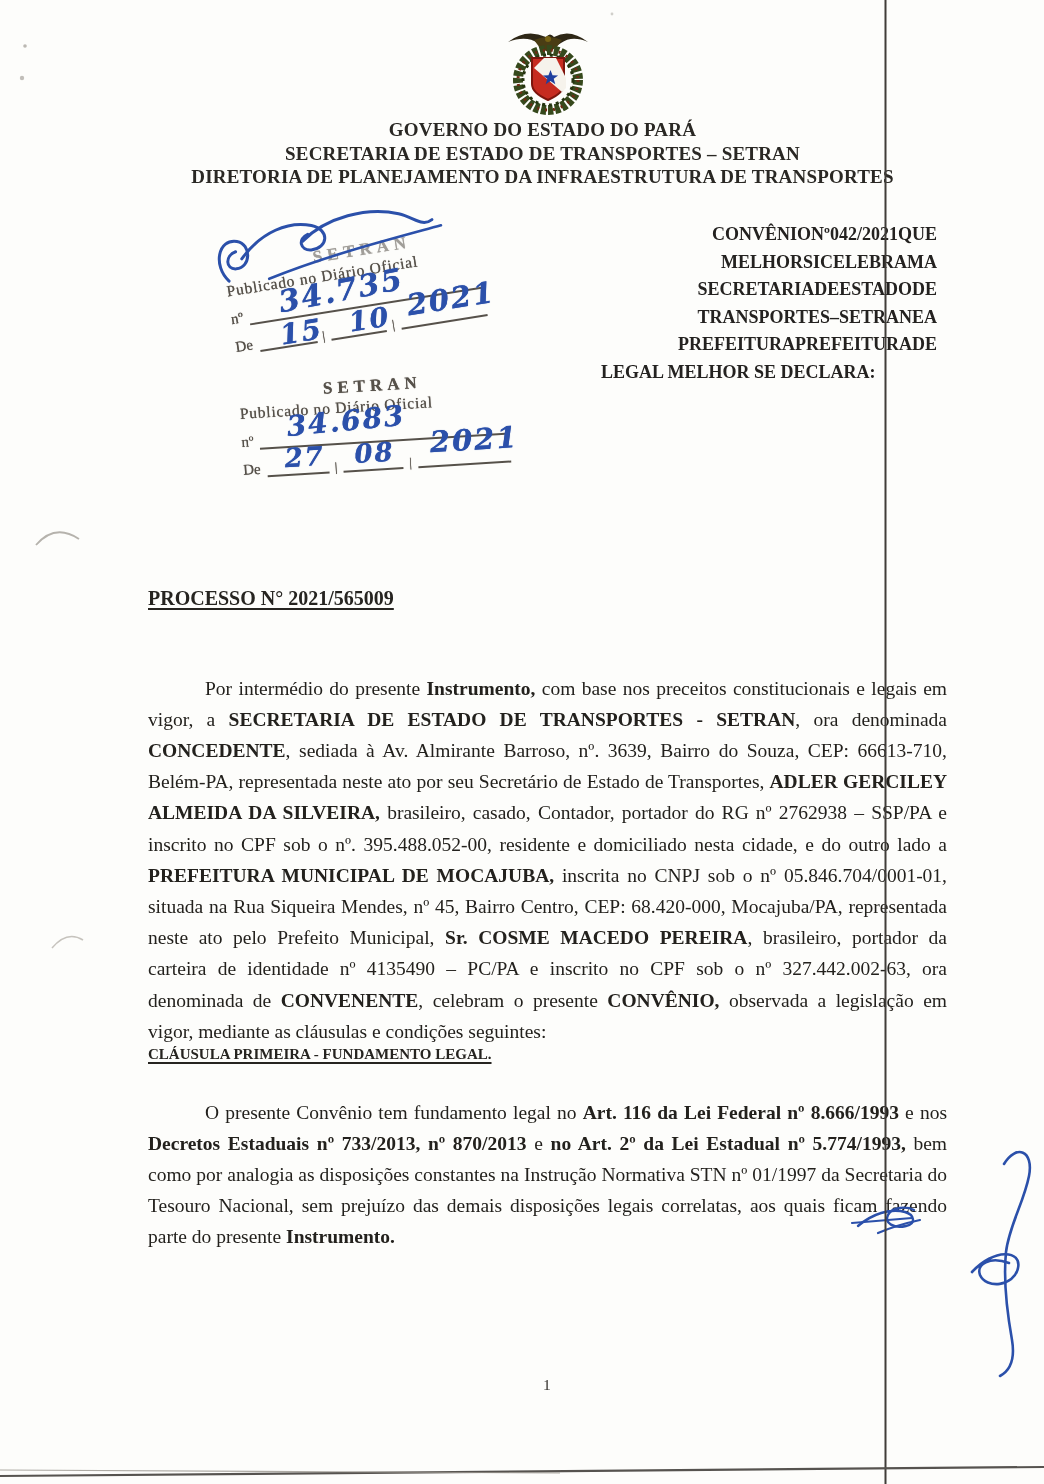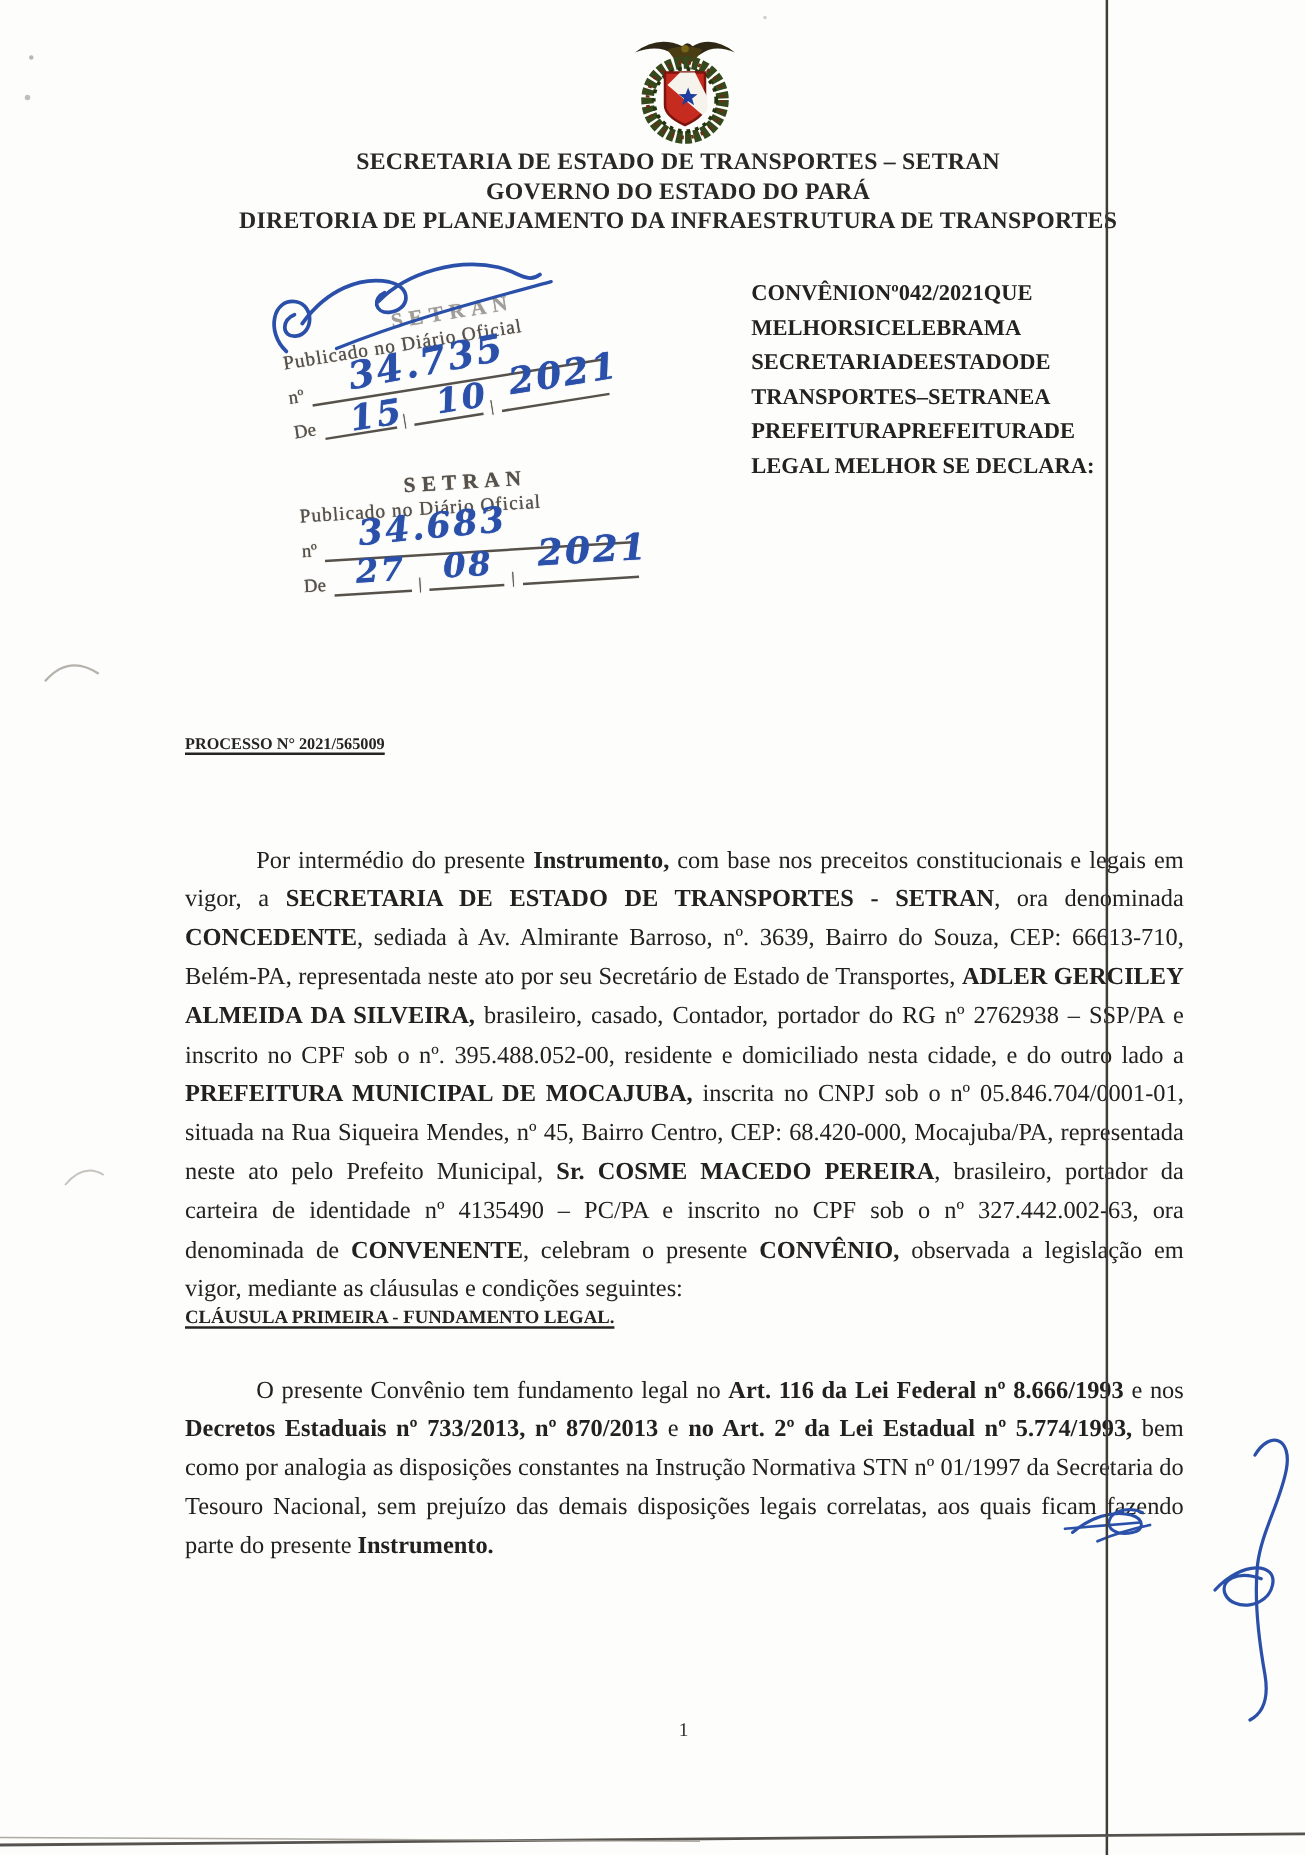--- a/index.html
+++ b/index.html
@@ -39,27 +39,27 @@
     letter-spacing:2px; white-space:nowrap; line-height:1;
   }
   .sig-svg { position:absolute; pointer-events:none; }
   .sig-svg path { fill:none; stroke:var(--ink-blue); stroke-linecap:round; stroke-linejoin:round; }
 
   
   .summary {
     position:absolute; left:601px; top:221px; width:336px;
     font-weight:bold; font-size:18px; line-height:27.6px; color:#242220;
   }
-  .jline { display:flex; justify-content:flex-start; }
+  .jline { display:flex; justify-content:flex-end; }
   .jline.last { display:block; }
 
   
   .proc-heading {
     position:absolute; left:148px; top:587px;
-    font-weight:bold; font-size:13px; text-decoration:underline;
+    font-weight:bold; font-size:20px; text-decoration:underline;
     text-underline-offset:3px; text-decoration-thickness:2px;
   }
   .para {
     position:absolute; left:148px; width:799px;
     font-size:19.5px; line-height:31.2px; text-align:justify;
     color:#23211d;
   }
   .para-1 { top:653px; text-indent:57px; }
   .clause-heading {
     position:absolute; left:148px; top:1046px;
@@ -86,22 +86,22 @@
     <circle cx="44" cy="54" r="30" fill="none" stroke="#36491c" stroke-width="10" stroke-dasharray="5 2"></circle>
     <circle cx="44" cy="54" r="30" fill="none" stroke="#6e2a14" stroke-width="3" stroke-dasharray="2 6"></circle>
     <circle cx="44" cy="54" r="25" fill="none" stroke="#24330f" stroke-width="3" stroke-dasharray="3 4"></circle>
 
     <path d="M28,32 h32 v26 q0,9 -16,16 q-16,-7 -16,-16 Z" fill="#c62b20" stroke="#7c150d" stroke-width="2"></path>
     <path d="M30,42 L40,32 L52,32 L62,52 L62,62 L58,66 Z" fill="#f6f3ec"></path>
     <path d="M46.5,44 l2,5.2 5.6,.2 -4.4,3.4 1.6,5.4 -4.8,-3.2 -4.8,3.2 1.6,-5.4 -4.4,-3.4 5.6,-.2 Z" fill="#1f3f9e"></path>
   </svg>
 
   <div class="letterhead">
+    <div>GOVERNO DO ESTADO DO PARÁ</div>
     <div>SECRETARIA DE ESTADO DE TRANSPORTES – SETRAN</div>
-    <div>GOVERNO DO ESTADO DO PARÁ</div>
     <div>DIRETORIA DE PLANEJAMENTO DA INFRAESTRUTURA DE TRANSPORTES</div>
   </div>
 
   <div class="stamp stamp-1">
     <div class="s-title">SETRAN</div>
     <div class="s-sub">Publicado no Diário Oficial</div>
     <div class="s-row">
       <span>nº</span>
       <span class="s-seg grow"></span>
     </div>

